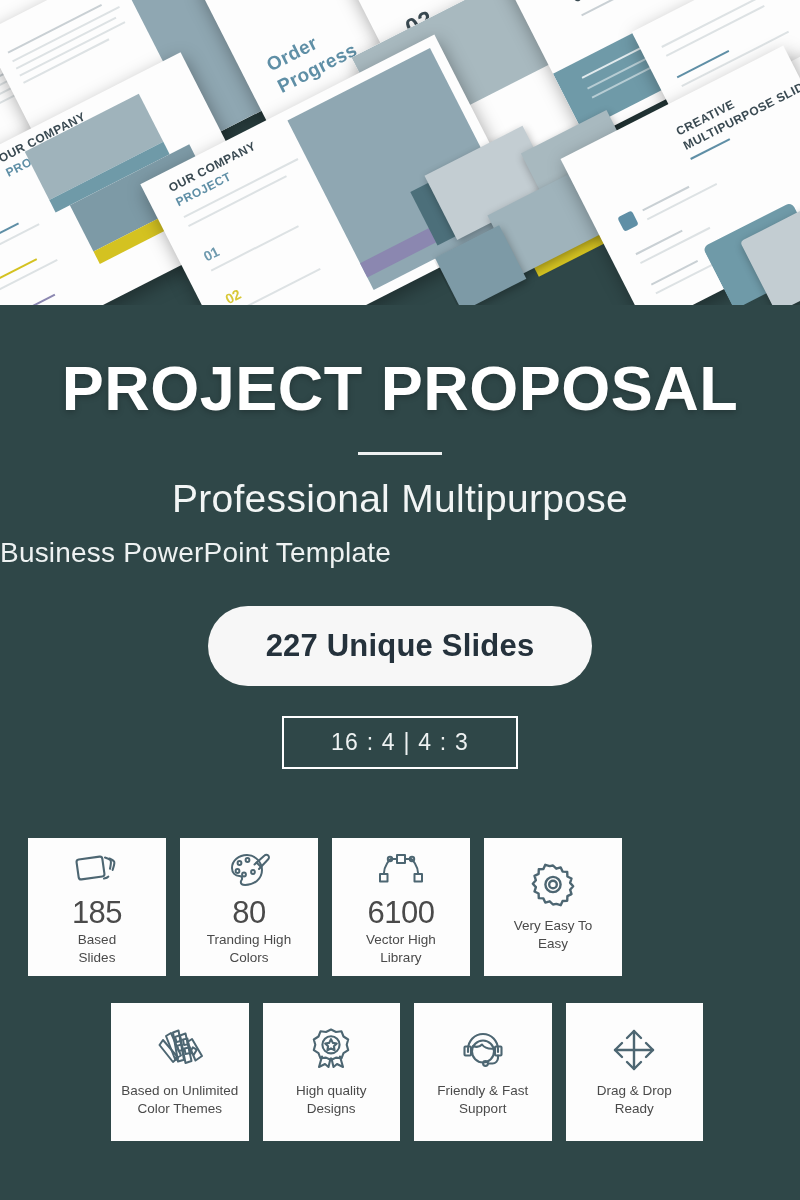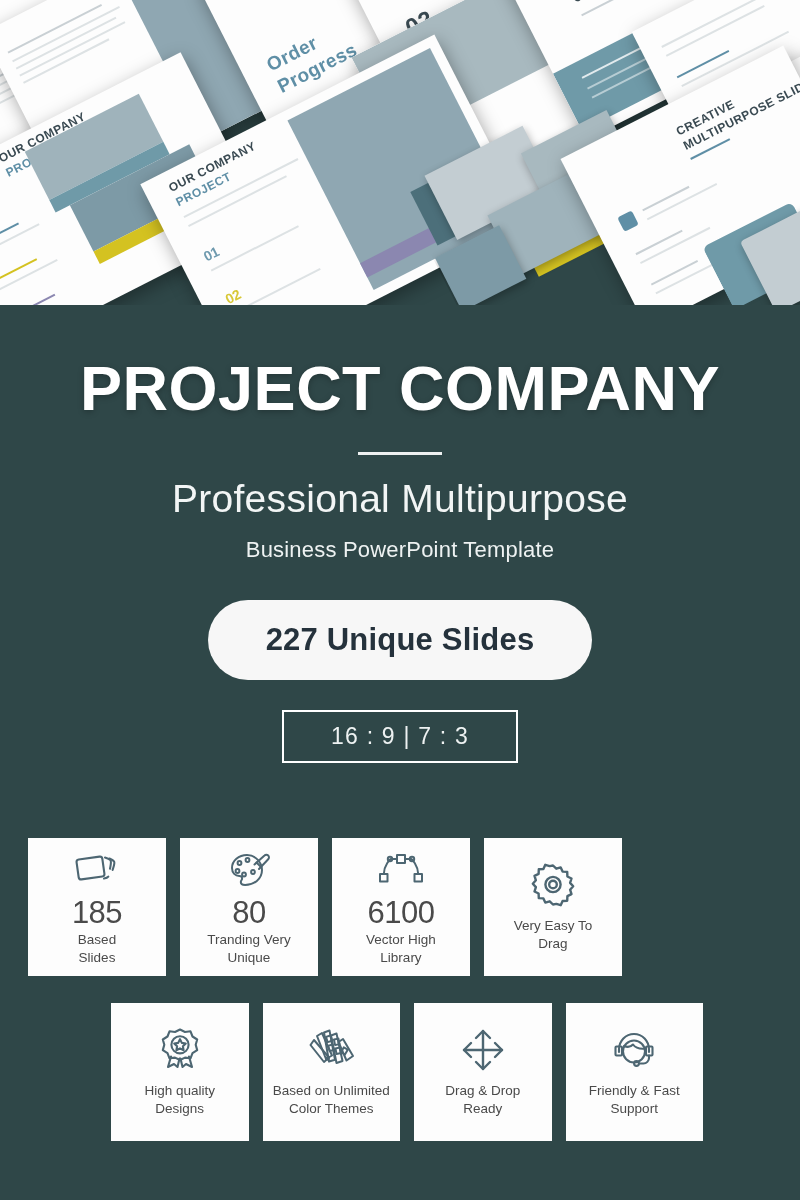--- a/index.html
+++ b/index.html
@@ -59,22 +59,22 @@
   .divider {
     width:84px; height:3px; background:#eef1f1;
     margin:32px auto 0;
   }
   .subtitle {
     text-align:center; color:#f2f5f5;
     font-size:39px; font-weight:400; letter-spacing:.3px;
     margin-top:23px; line-height:1.1;
   }
   .subtitle2 {
-    text-align:center; color:#eef2f2;
-    font-size:22px; font-weight:400; letter-spacing:.2px;
+    color:#eef2f2;
+    font-size:28px; font-weight:400; letter-spacing:.2px;
     margin-top:16px;
   }
   .pill-wrap { text-align:center; margin-top:37px; }
   .pill {
     display:inline-block;
     background:#f7f7f7; color:#25323c;
     font-size:31px; font-weight:700;
     padding:22px 58px; border-radius:45px;
     letter-spacing:.2px;
   }
@@ -274,31 +274,31 @@
     <div class="slide" style="left:718px; top:190px; width:190px; height:130px; transform:rotate(-27deg); background:transparent; box-shadow:none;">
       <div class="sl-inner">
         <div class="bar-teal" style="left:0; top:8px; width:100px; height:70px; border-radius:6px;"></div>
         <div class="ph e" style="left:36px; top:20px; width:140px; height:80px; border-radius:4px; box-shadow:0 3px 8px rgba(0,0,0,.3);"></div>
       </div>
     </div>
 
   </div>
 
   <div id="hero">
-    <div class="title">PROJECT COMPANY</div>
+    <div class="title">PROJECT PROPOSAL</div>
     <div class="divider"></div>
     <div class="subtitle">Professional Multipurpose</div>
     <div class="subtitle2">Business PowerPoint Template</div>
 
     <div class="pill-wrap">
       <div class="pill">227 Unique Slides</div>
     </div>
 
     <div class="ratio-wrap">
-      <div class="ratio">16 : 9 | 7 : 3</div>
+      <div class="ratio">16 : 4 | 4 : 3</div>
     </div>
   </div>
 
   <div id="cards-row1">
 
     <div class="card">
       <div class="card-icon">
         <svg width="44" height="40" viewBox="0 0 44 40" fill="none" stroke="#4d6672" stroke-width="2.1" stroke-linecap="round" stroke-linejoin="round">
           <rect x="2.5" y="8" width="26" height="20" rx="2.5" transform="rotate(-8 15.5 18)"></rect>
           <path d="M30 7.5c3 .9 4.6 1.6 5.4 2.6 1.2 1.5.6 3.4-.4 8.6"></path>
@@ -320,21 +320,21 @@
           <circle cx="20.5" cy="10" r="1.9"></circle>
           <circle cx="10.5" cy="21" r="1.9"></circle>
           <circle cx="17" cy="24.5" r="1.9"></circle>
           <circle cx="26" cy="22" r="1.9"></circle>
           <path d="M27.5 14.5 37.5 5.5a2.6 2.6 0 0 1 3.7 3.7L32 19"></path>
           <path d="M29.5 12.5 33.5 16.5"></path>
         </svg>
       </div>
       <div class="card-num">80</div>
       <div class="card-label">
-        <span>Tranding Very</span><br><span>Unique</span>
+        <span>Tranding High</span><br><span>Colors</span>
       </div>
     </div>
 
     <div class="card">
       <div class="card-icon">
         <svg width="48" height="36" viewBox="0 0 48 36" fill="none" stroke="#4d6672" stroke-width="2" stroke-linecap="round" stroke-linejoin="round">
           <rect x="20" y="3" width="8" height="8"></rect>
           <rect x="3" y="22" width="7.5" height="7.5"></rect>
           <rect x="37.5" y="22" width="7.5" height="7.5"></rect>
           <circle cx="13" cy="7" r="2.2"></circle>
@@ -353,43 +353,28 @@
 
     <div class="card no-num">
       <div class="card-icon">
         <svg width="46" height="46" viewBox="0 0 46 46" fill="none" stroke="#4d6672" stroke-width="2.4" stroke-linejoin="round">
           <path d="M23 3.5l3.3 3.2 4.4-1.3 1.9 4.2 4.6.3.2 4.6 4.1 2-1.4 4.4 3.1 3.4-3.1 3.4 1.4 4.4-4.1 2-.2 4.6-4.6.3-1.9 4.2-4.4-1.3L23 42.5l-3.3-3.2-4.4 1.3-1.9-4.2-4.6-.3-.2-4.6-4.1-2 1.4-4.4L2.8 21.7l3.1-3.4-1.4-4.4 4.1-2 .2-4.6 4.6-.3 1.9-4.2 4.4 1.3z"></path>
           <circle cx="23" cy="22.5" r="7.6"></circle>
           <circle cx="23" cy="22.5" r="3.8"></circle>
         </svg>
       </div>
       <div class="card-label">
-        <span>Very Easy To</span><br><span>Drag</span>
+        <span>Very Easy To</span><br><span>Easy</span>
       </div>
     </div>
 
 
   </div>
 
   <div id="cards-row2">
-
-    <div class="card no-num">
-      <div class="card-icon">
-        <svg width="46" height="46" viewBox="0 0 46 46" fill="none" stroke="#4d6672" stroke-width="2.1" stroke-linecap="round" stroke-linejoin="round">
-          <path d="M23 2.5 28 5l5.5-.7 2 5.2 4.7 3-1.5 5.3 1.5 5.3-4.7 3-2 5.2-5.5-.7L23 33l-5-2.4-5.5.7-2-5.2-4.7-3L7.3 17.8 5.8 12.5l4.7-3 2-5.2L18 5z"></path>
-          <circle cx="23" cy="17.8" r="8.6"></circle>
-          <path d="M23 12.2l1.8 3.7 4 .6-2.9 2.8.7 4-3.6-1.9-3.6 1.9.7-4-2.9-2.8 4-.6z"></path>
-          <path d="M14 29.5 11 40l6-3 3.5 3 2-8.5"></path>
-          <path d="M32 29.5 35 40l-6-3-3.5 3-2-8.5"></path>
-        </svg>
-      </div>
-      <div class="card-label">
-        <span>High quality</span><br><span>Designs</span>
-      </div>
-    </div>
 
     <div class="card no-num">
       <div class="card-icon">
         <svg width="52" height="46" viewBox="0 0 52 46" fill="none" stroke="#4d6672" stroke-width="2" stroke-linecap="round" stroke-linejoin="round">
           <path d="M24.5 3.5 19 5.5l5 29 6-1.8z"></path>
           <rect x="21.8" y="9" width="4.6" height="5.6" transform="rotate(-18 24 12)"></rect>
           <rect x="23.8" y="18" width="4.6" height="5.6" transform="rotate(-18 26 21)"></rect>
           <path d="M31.5 6.5 26 8.5l5.5 27.5 6-2z"></path>
           <rect x="29.5" y="12" width="4.6" height="5.6" transform="rotate(-12 32 15)"></rect>
           <rect x="31" y="21" width="4.6" height="5.6" transform="rotate(-12 33 24)"></rect>
@@ -400,46 +385,61 @@
           <circle cx="22.5" cy="31.5" r="1.3"></circle>
         </svg>
       </div>
       <div class="card-label">
         <span>Based on Unlimited</span><br><span>Color Themes</span>
       </div>
     </div>
 
     <div class="card no-num">
       <div class="card-icon">
-        <svg width="46" height="46" viewBox="0 0 46 46" fill="none" stroke="#4d6672" stroke-width="2.4" stroke-linecap="round" stroke-linejoin="round">
-          <line x1="23" y1="4" x2="23" y2="42"></line>
-          <line x1="4" y1="23" x2="42" y2="23"></line>
-          <polyline points="16,11 23,4 30,11"></polyline>
-          <polyline points="16,35 23,42 30,35"></polyline>
-          <polyline points="11,16 4,23 11,30"></polyline>
-          <polyline points="35,16 42,23 35,30"></polyline>
-        </svg>
-      </div>
-      <div class="card-label">
-        <span>Drag &amp; Drop</span><br><span>Ready</span>
+        <svg width="46" height="46" viewBox="0 0 46 46" fill="none" stroke="#4d6672" stroke-width="2.1" stroke-linecap="round" stroke-linejoin="round">
+          <path d="M23 2.5 28 5l5.5-.7 2 5.2 4.7 3-1.5 5.3 1.5 5.3-4.7 3-2 5.2-5.5-.7L23 33l-5-2.4-5.5.7-2-5.2-4.7-3L7.3 17.8 5.8 12.5l4.7-3 2-5.2L18 5z"></path>
+          <circle cx="23" cy="17.8" r="8.6"></circle>
+          <path d="M23 12.2l1.8 3.7 4 .6-2.9 2.8.7 4-3.6-1.9-3.6 1.9.7-4-2.9-2.8 4-.6z"></path>
+          <path d="M14 29.5 11 40l6-3 3.5 3 2-8.5"></path>
+          <path d="M32 29.5 35 40l-6-3-3.5 3-2-8.5"></path>
+        </svg>
+      </div>
+      <div class="card-label">
+        <span>High quality</span><br><span>Designs</span>
       </div>
     </div>
 
     <div class="card no-num">
       <div class="card-icon">
         <svg width="48" height="44" viewBox="0 0 48 44" fill="none" stroke="#4d6672" stroke-width="2.1" stroke-linecap="round" stroke-linejoin="round">
           <path d="M9 24v-2.5C9 12.9 15.7 6 24 6s15 6.9 15 15.5V24"></path>
           <circle cx="24" cy="23.5" r="11"></circle>
           <path d="M14 18c3.5 1.5 6.5 1.2 9-1.5 2.2 3 6 4.5 11 4.2"></path>
           <rect x="5.5" y="18.5" width="6.5" height="9" rx="1"></rect>
           <rect x="36" y="18.5" width="6.5" height="9" rx="1"></rect>
           <path d="M39 27.5v2.5c0 3-2.5 5.5-5.5 5.5H29"></path>
           <circle cx="26.5" cy="35.5" r="2.4"></circle>
         </svg>
       </div>
       <div class="card-label">
         <span>Friendly &amp; Fast</span><br><span>Support</span>
       </div>
     </div>
 
+    <div class="card no-num">
+      <div class="card-icon">
+        <svg width="46" height="46" viewBox="0 0 46 46" fill="none" stroke="#4d6672" stroke-width="2.4" stroke-linecap="round" stroke-linejoin="round">
+          <line x1="23" y1="4" x2="23" y2="42"></line>
+          <line x1="4" y1="23" x2="42" y2="23"></line>
+          <polyline points="16,11 23,4 30,11"></polyline>
+          <polyline points="16,35 23,42 30,35"></polyline>
+          <polyline points="11,16 4,23 11,30"></polyline>
+          <polyline points="35,16 42,23 35,30"></polyline>
+        </svg>
+      </div>
+      <div class="card-label">
+        <span>Drag &amp; Drop</span><br><span>Ready</span>
+      </div>
+    </div>
+
   </div>
 
 </div>
 
 </body></html>

